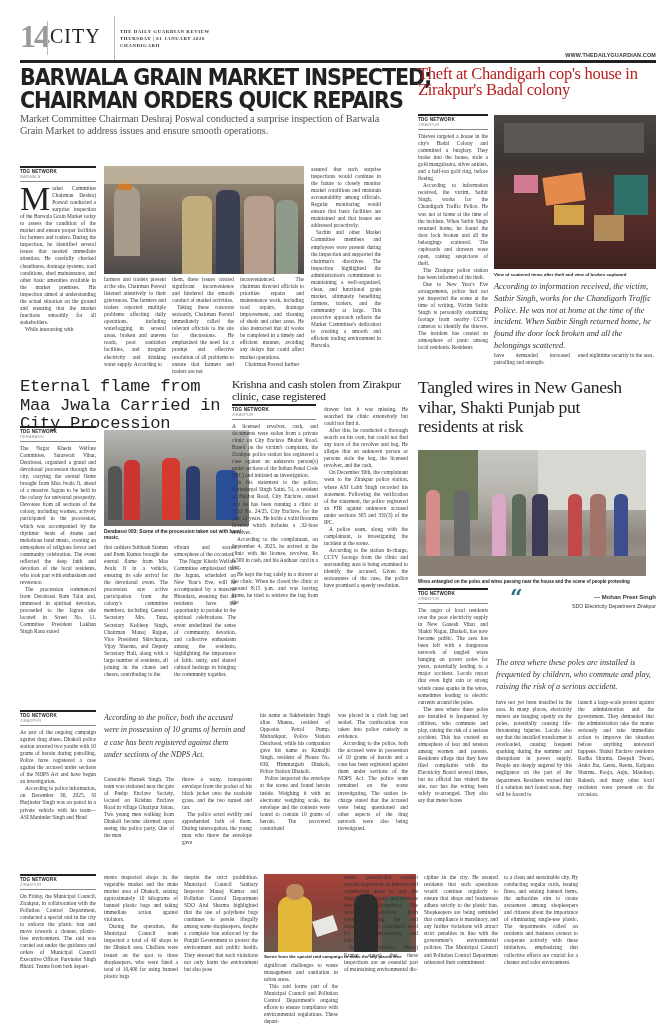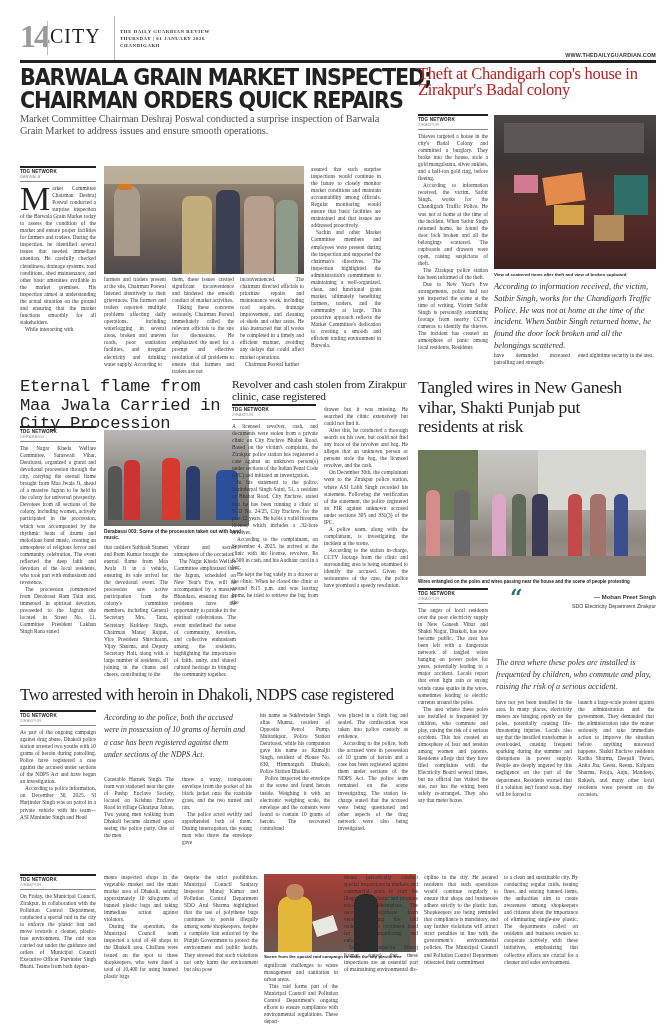--- a/index.html
+++ b/index.html
@@ -132,21 +132,21 @@
   </div>
   <div class="abs caption" style="left:84px;top:151px;width:150px;line-height:6px;">Derabassi 003: Scene of the procession taken out with band music.</div>
   <div class="abs body-text" style="left:84px;top:166px;width:64px;">that cashiers Subhash Stamen and Prem Kumar brought the eternal flame from Maa Jwala Ji in a vehicle, ensuring its safe arrival for the devotional event. The procession saw active participation from the colony's committee members, including General Secretary Mrs. Tanu, Secretary Kuldeep Singh, Chairman Manoj Rajput, Vice President Shivcharan, Vijay Sharma, and Deputy Secretary Hali, along with a large number of residents, all joining in the chants and cheers, contributing to the</div>
   <div class="abs body-text" style="left:154px;top:166px;width:62px;">
     <p class="first">vibrant and sacred atmosphere of the occasion.</p>
     <p>The Nagar Kheda Welfare Committee emphasized that the Jagran, scheduled on New Year's Eve, will be accompanied by a massive Bhandara, ensuring that all residents have the opportunity to partake in the spiritual celebrations. The event underlined the sense of community, devotion, and collective enthusiasm among the residents, highlighting the importance of faith, unity, and shared cultural heritage in bringing the community together.</p>
   </div>
 </div>
 
 <div class="abs" style="left:232px;top:378px;width:180px;height:290px;">
-  <div class="serif" style="font-size:11.4px;line-height:12px;color:#222;letter-spacing:-0.2px;">Revolver and cash stolen from Zirakpur clinic, case registered</div>
+  <div class="serif" style="font-size:11.4px;line-height:12px;color:#222;letter-spacing:-0.2px;">Krishna and cash stolen from Zirakpur clinic, case registered</div>
   <div class="abs" style="left:0;top:26px;width:86px;">
     <div class="byline" style="width:84px;">
       <span class="net">TDG NETWORK</span>
       <span class="loc">ZIRAKPUR</span>
     </div>
     <div class="body-text">
       <p class="first">A licensed revolver, cash, and documents were stolen from a private clinic on City Enclave Bhabat Road. Based on the victim's complaint, the Zirakpur police station has registered a case against an unknown person(s) under sections of the Indian Penal Code (IPC) and initiated an investigation.</p>
       <p>In his statement to the police, Surinderpal Singh Saini, 51, a resident of Bhabat Road, City Enclave, stated that he has been running a clinic at SCO No. 24/25, City Enclave, for the past 12 years. He holds a valid firearms license, which includes a .32-bore revolver.</p>
       <p>According to the complainant, on September 4, 2025, he arrived at the clinic with his license, revolver, Rs 6,500 in cash, and his Aadhaar card in a bag.</p>
       <p>He kept the bag safely in a drawer at the clinic. When he closed the clinic at around 8:15 p.m. and was leaving home, he tried to retrieve the bag from the</p>
@@ -191,21 +191,20 @@
     <div style="position:absolute;left:14px;top:-6px;font-family:'DejaVu Serif',serif;font-size:22px;font-weight:bold;color:#2d6f7f;line-height:22px;">“</div>
     <div class="sans" style="text-align:right;font-size:6px;font-weight:bold;color:#333;margin-top:2px;">— Mohan Preet Singh</div>
     <div class="sans" style="text-align:right;font-size:5.2px;color:#333;margin-top:3px;">SDO Electricity Department Zirakpur</div>
   </div>
   <div class="abs pull" style="left:78px;top:279px;width:160px;font-size:8.2px;line-height:11.8px;">The area where these poles are installed is frequented by children, who commute and play, raising the risk of a serious accident.</div>
   <div class="abs body-text" style="left:78px;top:321px;width:76px;">have not yet been installed in the area. In many places, electricity meters are hanging openly on the poles, potentially causing life-threatening injuries. Locals also say that the installed transformer is overloaded, causing frequent sparking during the summer and disruptions in power supply. People are deeply angered by this negligence on the part of the department. Residents warned that if a solution isn't found soon, they will be forced to</div>
   <div class="abs body-text" style="left:160px;top:321px;width:76px;">launch a large-scale protest against the administration and the government. They demanded that the administration take the matter seriously and take immediate action to improve the situation before anything untoward happens. Shakti Enclave residents Radha Sharma, Deepali Tiwari, Anita Jha, Geeta, Reena, Kalpana Sharma, Pooja, Anju, Mandeep, Rakesh, and many other local residents were present on the occasion.</div>
 </div>
 
 <div class="abs" style="left:20px;top:686px;width:392px;height:160px;">
-  <div class="serif" style="font-size:16.6px;line-height:18px;color:#222;letter-spacing:-0.35px;white-space:nowrap;">Two arrested with heroin in Dhakoli, NDPS case registered</div>
   <div class="abs" style="left:0;top:24px;width:76px;">
     <div class="byline">
       <span class="net">TDG NETWORK</span>
       <span class="loc">ZIRAKPUR</span>
     </div>
     <div class="body-text">
       <p class="first">As part of the ongoing campaign against drug abuse, Dhakoli police station arrested two youths with 10 grams of heroin during patrolling. Police have registered a case against the accused under sections of the NDPS Act and have begun an investigation.</p>
       <p>According to police information, on December 30, 2025, SI Harjinder Singh was on patrol in a private vehicle with his team—ASI Maninder Singh and Head</p>
     </div>
   </div>

